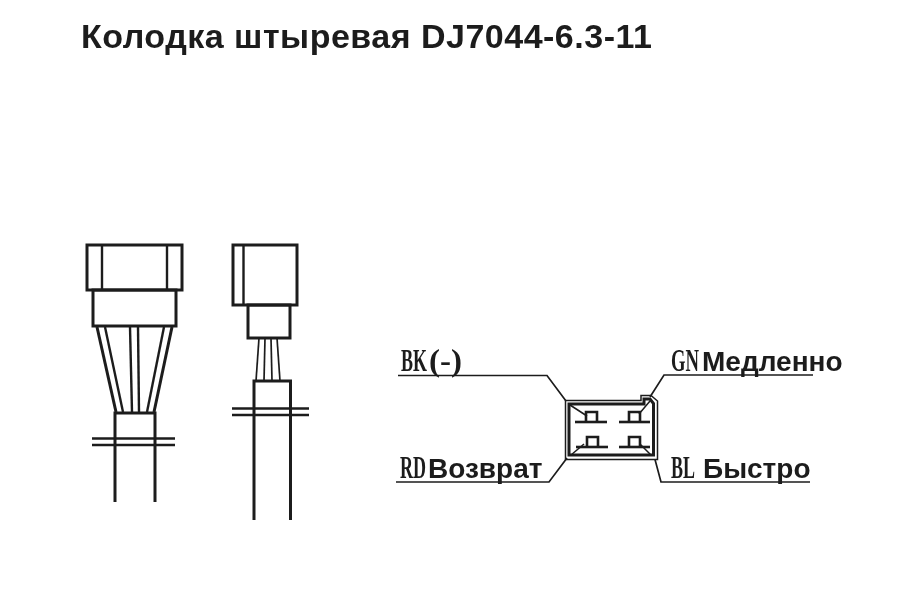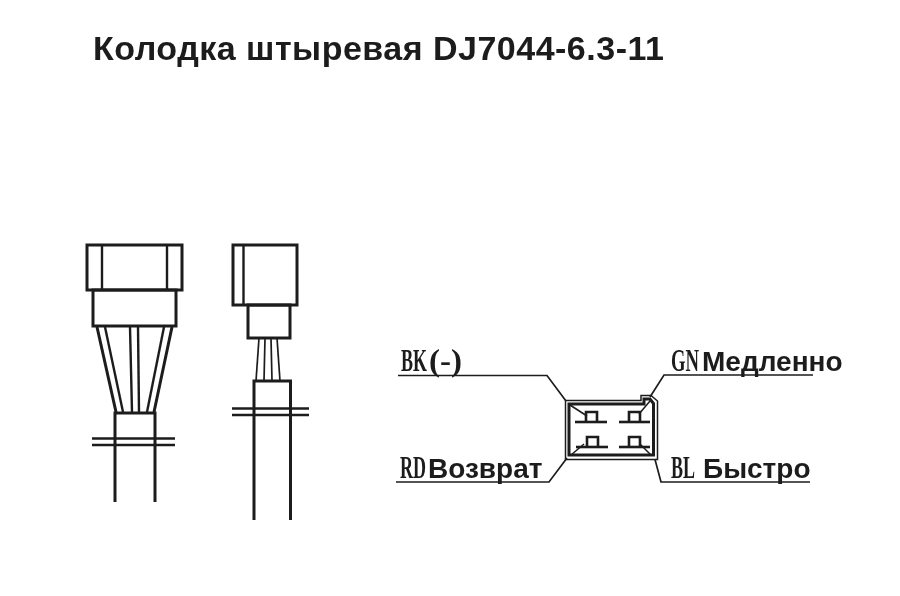--- a/index.html
+++ b/index.html
@@ -1,21 +1,21 @@
 <!DOCTYPE html>
 <html><head>
 <meta charset="utf-8">
 <style>
   html,body{margin:0;padding:0;background:#fff;}
   .page{
     position:relative;width:900px;height:596px;background:#ffffff;
     font-family:"Liberation Sans",sans-serif;overflow:hidden;
   }
   .title{
-    position:absolute;left:78px;top:14px;margin:15px;
+    position:absolute;left:78px;top:14px;margin:3px;
     font-size:34px;font-weight:700;color:#1c1c1c;letter-spacing:.5px;
     font-family:"Liberation Sans",sans-serif;white-space:nowrap;
   }
   svg{position:absolute;left:0;top:0;}
   .ln{stroke:#1c1c1c;fill:none;}
   .w3{stroke-width:3px;}
   .w24{stroke-width:2.4px;}
   .w16{stroke-width:1.7px;}
   .w15{stroke-width:1.5px;}
   .pin{stroke-width:2.6px;}

